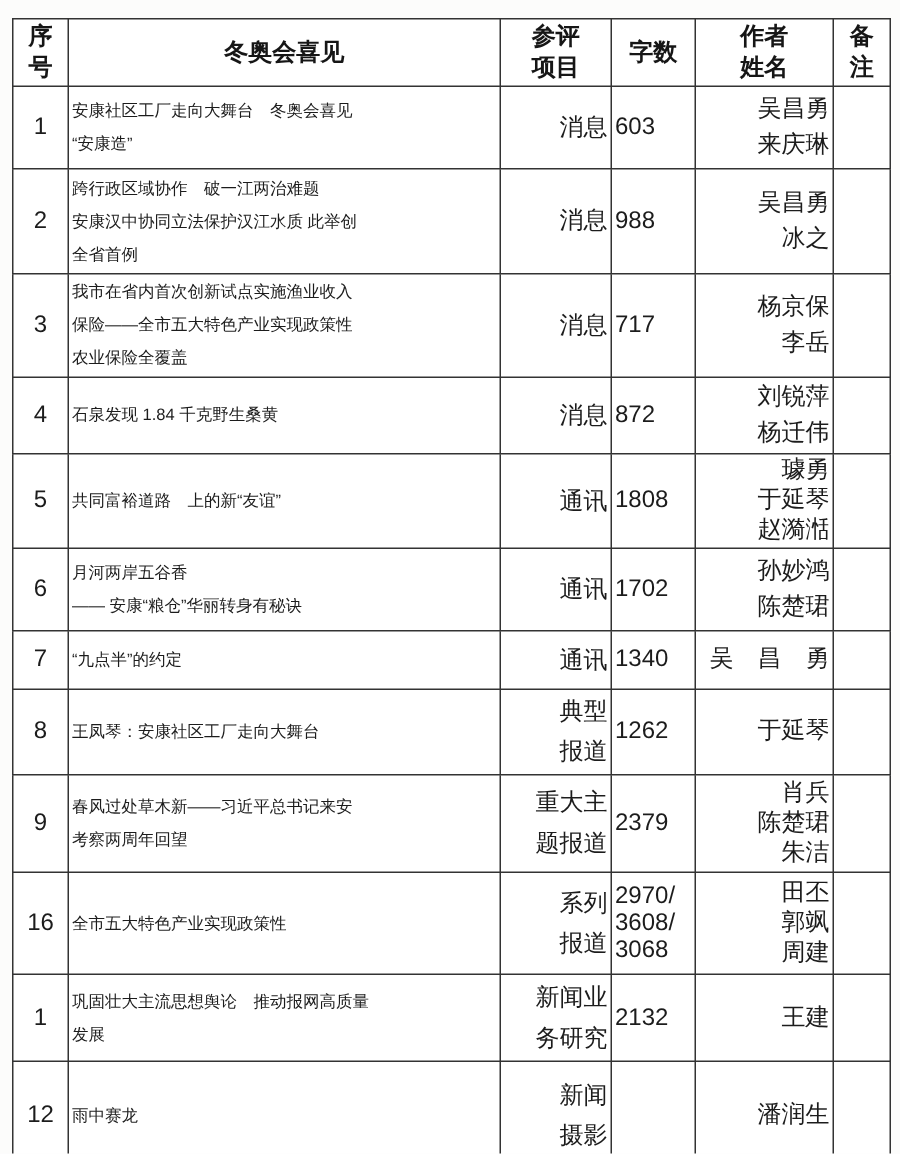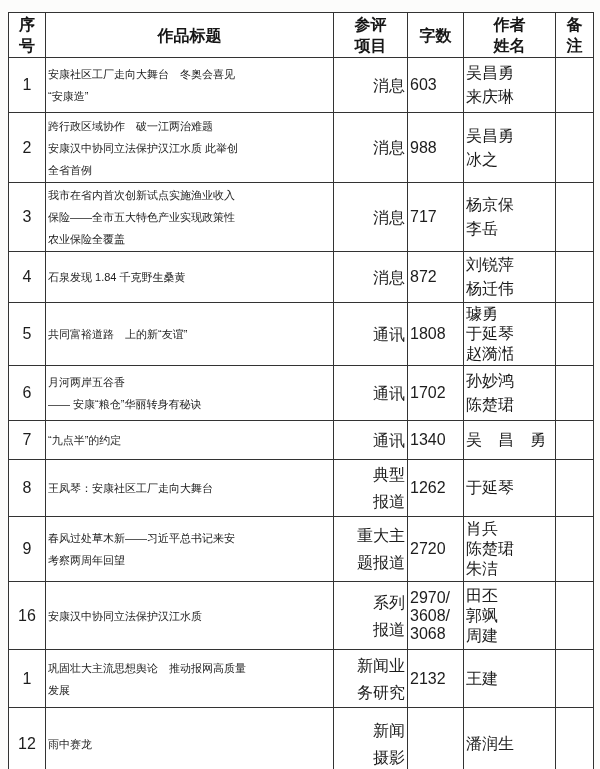--- a/index.html
+++ b/index.html
@@ -50,42 +50,42 @@
     font-weight: 700;
     text-align: center;
     line-height: 21px;
     color: #161616;
   }
   td { font-size: 16px; }
 
   td.c-index    { text-align: center; font-size: 16px; }
   td.c-title    { text-align: left; padding: 2px 4px 2px 9px; line-height: 22px; font-size: 11px; }
   td.c-category { text-align: right; line-height: 27px; }
-  td.c-authors  { text-align: left; padding-left: 9px; line-height: 20px; }
+  td.c-authors  { text-align: right; padding-left: 9px; line-height: 20px; }
   td.c-authors.spread { line-height: 24px; }
   td.c-remark   { text-align: center; }
 </style>
 </head>
 <body>
 
 <div class="sheet">
   <table class="works">
     <colgroup>
         <col style="width: 37px;">
         <col style="width: 288px;">
         <col style="width: 74px;">
         <col style="width: 56px;">
         <col style="width: 92px;">
         <col style="width: 38px;">
       </colgroup>
       <thead>
       <tr>
           <th>序
 号</th>
-          <th>作品标题</th>
+          <th>冬奥会喜见</th>
           <th>参评
 项目</th>
           <th>字数</th>
           <th>作者
 姓名</th>
           <th>备
 注</th>
         </tr>
     </thead>
     <tbody id="tbody">
@@ -166,29 +166,29 @@
           <td class="c-word_count">1262</td>
           <td class="c-authors">于延琴</td>
           <td class="c-remark"></td>
         </tr>
         <tr>
           <td class="c-index">9</td>
           <td class="c-title">春风过处草木新——习近平总书记来安
 考察两周年回望</td>
           <td class="c-category">重大主
 题报道</td>
-          <td class="c-word_count">2720</td>
+          <td class="c-word_count">2379</td>
           <td class="c-authors">肖兵
 陈楚珺
 朱洁</td>
           <td class="c-remark"></td>
         </tr>
         <tr>
           <td class="c-index">16</td>
-          <td class="c-title">安康汉中协同立法保护汉江水质</td>
+          <td class="c-title">全市五大特色产业实现政策性</td>
           <td class="c-category">系列
 报道</td>
           <td class="c-word_count right">2970/
 3608/
 3068</td>
           <td class="c-authors">田丕
 郭飒
 周建</td>
           <td class="c-remark"></td>
         </tr>

